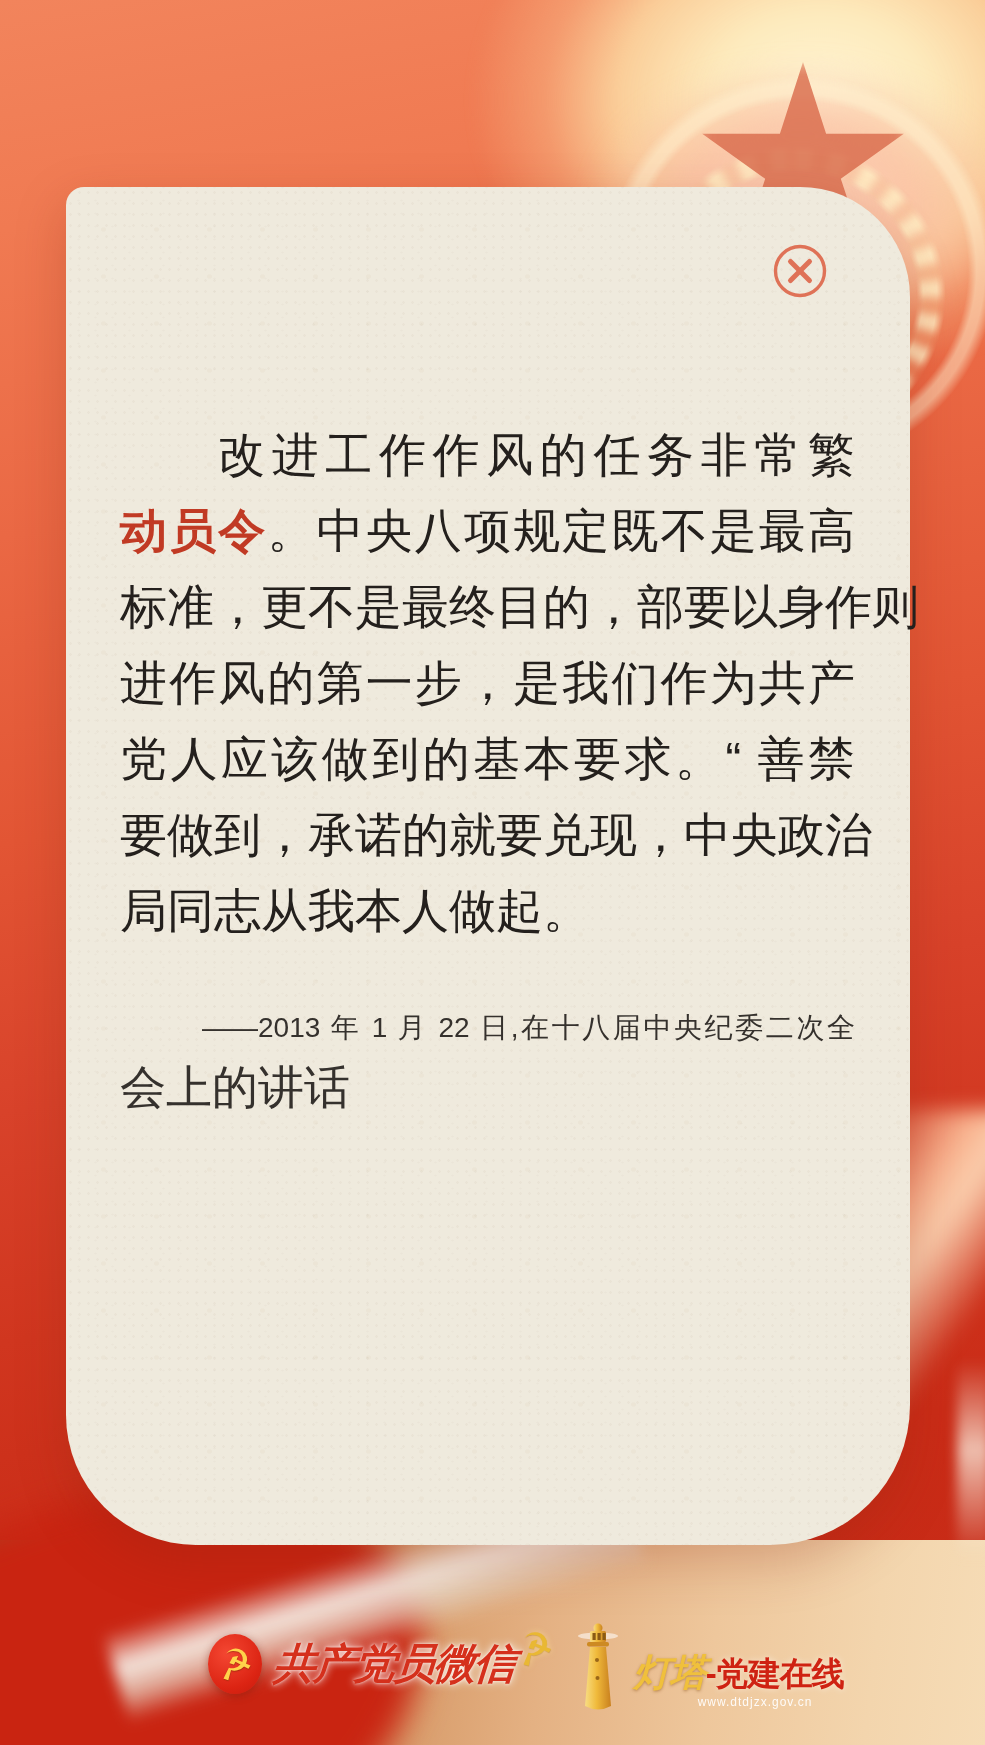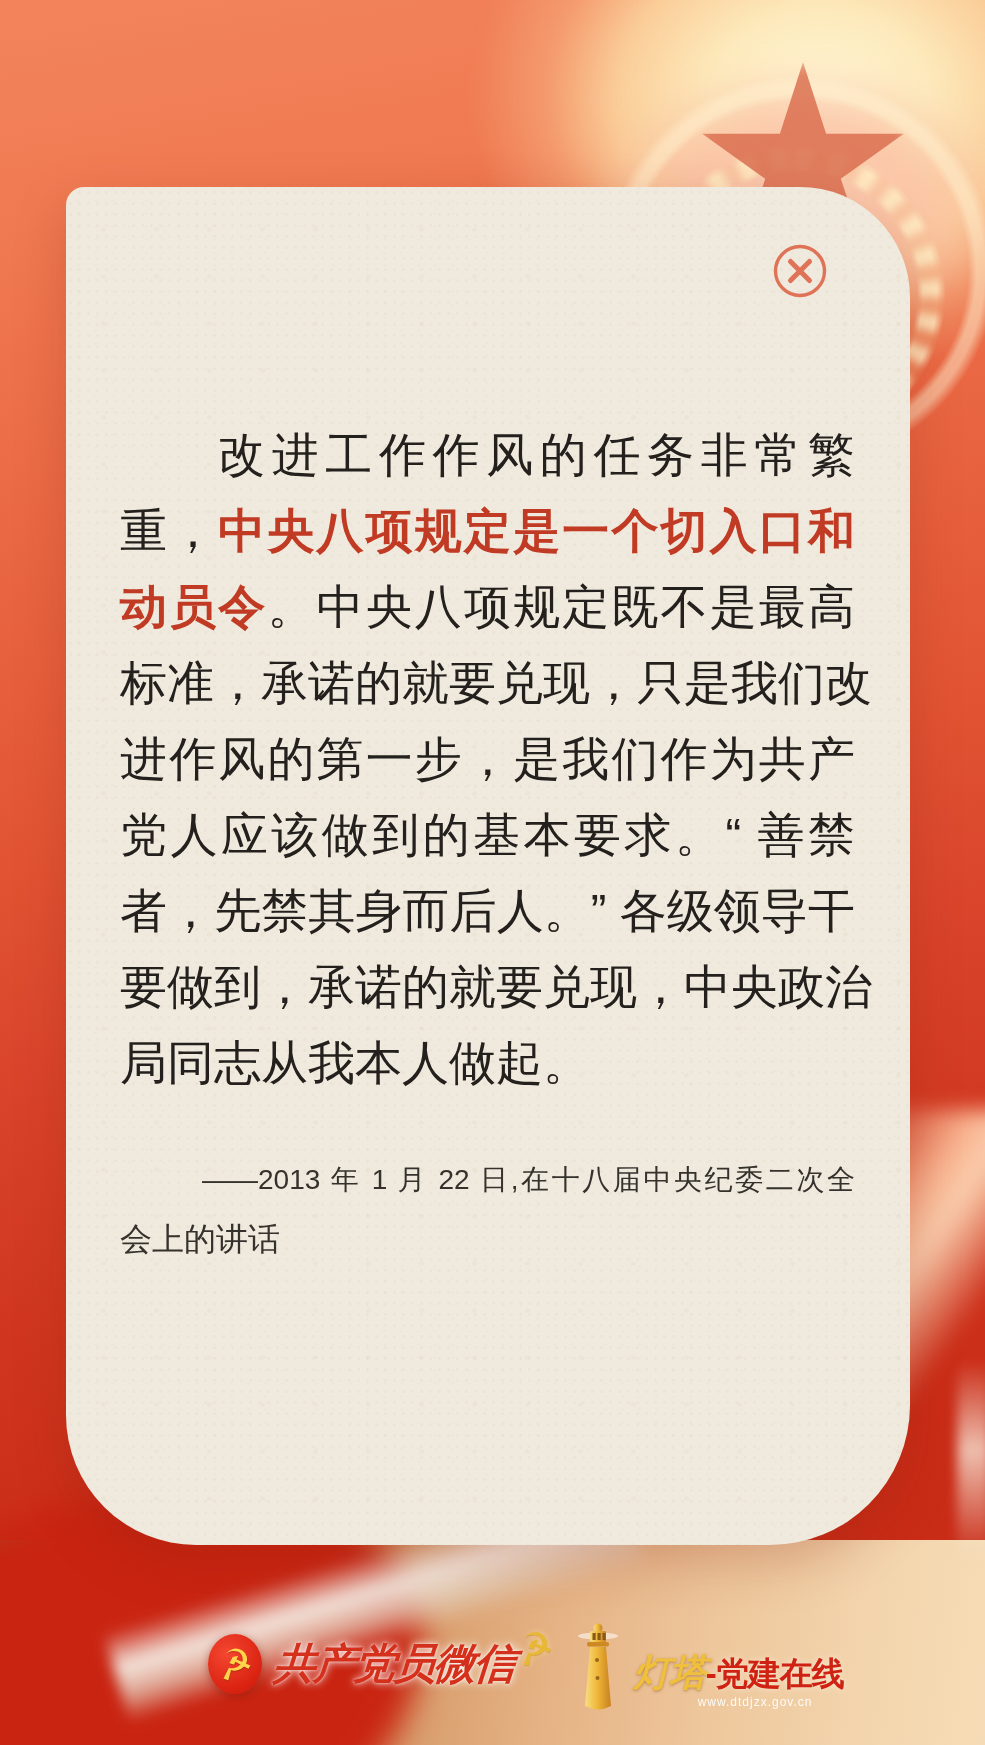--- a/index.html
+++ b/index.html
@@ -103,21 +103,21 @@
   }
   .q-line.indent { text-indent: 98px; }
   .q-line.last { text-align-last: left; font-family: Liberation Serif, serif; }
   .q-line .em { color:#c13a24; font-weight:bold; }
 
   .attribution { margin: 46px 55px 0 54px; color:#35312d; }
   .attr-line1 {
     font-size:28px; line-height:65px;
     padding-left:82px; text-align: justify; text-align-last: justify;
   }
-  .attr-line2 { font-size:32px; line-height:55px; }
+  .attr-line2 { font-size:46px; line-height:55px; }
 
   
   .footer { position:absolute; left:0; top:1622px; width:985px; height:115px; z-index:3; }
 
   .brand-left { position:absolute; left:208px; top:12px; display:flex; align-items:center; }
   .badge {
     width:54px; height:60px; border-radius:50%;
     background: radial-gradient(circle at 35% 32%, #f44732 0%, #dc2413 65%, #c61b0c 100%);
     display:flex; align-items:center; justify-content:center;
     box-shadow: 0 2px 8px rgba(120,20,5,0.45);
@@ -178,26 +178,24 @@
     <div class="close-btn">
       <svg width="56" height="56" viewBox="0 0 56 56">
         <circle cx="28" cy="28" r="24.5" fill="none" stroke="#df7257" stroke-width="3.4"></circle>
         <line x1="18.5" y1="18.5" x2="37.5" y2="37.5" stroke="#df7257" stroke-width="5" stroke-linecap="round"></line>
         <line x1="37.5" y1="18.5" x2="18.5" y2="37.5" stroke="#df7257" stroke-width="5" stroke-linecap="round"></line>
       </svg>
     </div>
 
     <div class="quote" id="quote-lines">
         <div class="q-line indent"><span>改进工作作风的任务非常繁</span></div>
-        <div class="q-line"><span>重，</span><span class="em">中央八项规定是一个切入口和</span></div>
         <div class="q-line"><span class="em">动员令</span><span>。中央八项规定既不是最高</span></div>
-        <div class="q-line"><span>标准，承诺的就要兑现，只是我们改</span></div>
+        <div class="q-line"><span>标准，更不是最终目的，部要以身作则</span></div>
         <div class="q-line"><span>进作风的第一步，是我们作为共产</span></div>
         <div class="q-line"><span>党人应该做到的基本要求。“ 善禁</span></div>
-        <div class="q-line"><span>者，先禁其身而后人。” 各级领导干</span></div>
         <div class="q-line"><span>要做到，承诺的就要兑现，中央政治</span></div>
         <div class="q-line last"><span>局同志从我本人做起。</span></div>
       </div>
 
     <div class="attribution">
       <div class="attr-line1">——2013 年 1 月 22 日,在十八届中央纪委二次全</div>
       <div class="attr-line2">会上的讲话</div>
     </div>
   </div>
 

